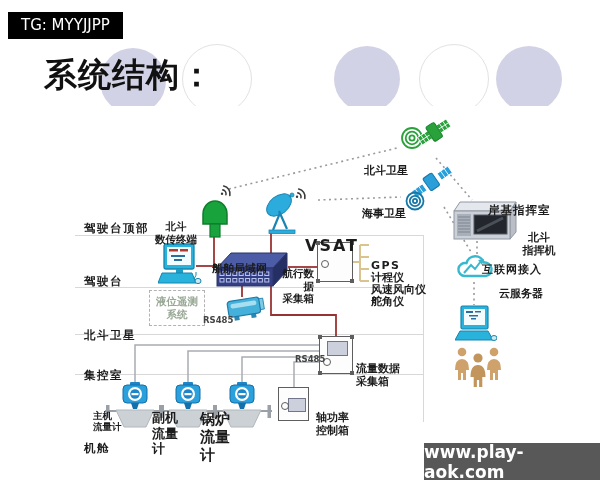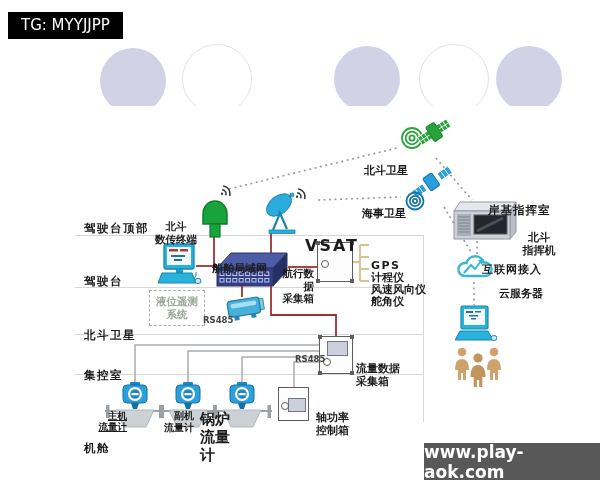--- a/index.html
+++ b/index.html
@@ -45,20 +45,21 @@
     <div class="circ fill" style="left:100px;top:48px;width:66px;height:66px;"></div>
     <div class="circ out" style="left:182px;top:44px;width:68px;height:68px;"></div>
     <div class="circ fill" style="left:334px;top:46px;width:66px;height:66px;"></div>
     <div class="circ out" style="left:419px;top:44px;width:68px;height:68px;"></div>
     <div class="circ fill" style="left:496px;top:46px;width:66px;height:66px;"></div>
   </div>
 
   <div class="badge tg">TG: MYYJJPP</div>
   <div class="badge url">www.play-aok.com</div>
 
+  <div class="title">系统结构：</div>
 
   <div class="hline" style="top:235px;"></div>
   <div class="hline" style="top:287px;"></div>
   <div class="hline" style="top:334px;"></div>
   <div class="hline" style="top:374px;"></div>
   <div class="vline"></div>
 
   <svg class="net" width="600" height="480">
 
     <g stroke="#993333" stroke-width="1.8" fill="none">
@@ -279,23 +280,23 @@
     <polygon points="9,21 17,21 15,27 11,27" fill="#1470a8"></polygon>
   </svg>
   <svg class="dev" style="left:229px;top:382px;" width="26" height="28" viewBox="0 0 26 28">
     <rect x="8" y="0" width="10" height="5" rx="1" fill="#1d86c8"></rect>
     <rect x="1" y="3" width="24" height="18" rx="4" fill="#2aa0dc" stroke="#1470a8" stroke-width="1"></rect>
     <circle cx="13" cy="12" r="7" fill="#fff"></circle>
       <circle cx="13" cy="12" r="4.8" fill="#1d86c8"></circle>
     <rect x="9.5" y="11" width="7" height="2.2" fill="#fff"></rect>
     <polygon points="9,21 17,21 15,27 11,27" fill="#1470a8"></polygon>
   </svg>
-  <div class="lbl" style="left:93px;top:390px;width:34px;text-align:right;font-size:9.5px;text-decoration:underline;">主机
+  <div class="lbl" style="left:93px;top:390px;width:34px;text-align:left;font-size:9.5px;">主机
 流量计</div>
-  <div class="lbl" style="left:160px;top:390px;width:34px;text-align:right;font-size:10px;">副机
+  <div class="lbl" style="left:152px;top:390px;width:34px;text-align:left;font-size:13px;">副机
 流量计</div>
   <div class="lbl" style="left:200px;top:390px;width:34px;text-align:left;font-size:15px;">锅炉
 流量计</div>
 
   <svg class="dev" style="left:103px;top:405px;" width="64" height="24" viewBox="0 0 64 24">
     <line x1="2" y1="6" x2="62" y2="6" stroke="#9aa0a6" stroke-width="2"></line>
     <rect x="3" y="0" width="3.5" height="13" fill="#9aa0a6"></rect>
       <rect x="57.5" y="0" width="3.5" height="13" fill="#9aa0a6"></rect>
     <polygon points="13,5 51,5 43,22 21,22" fill="#ccd1d6" stroke="#b2b7bc"></polygon>
   </svg>

